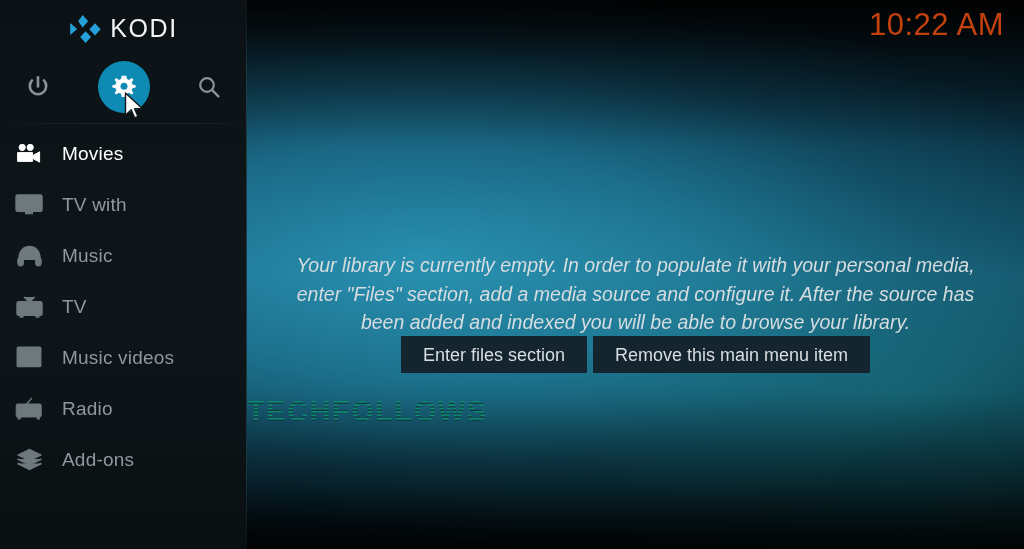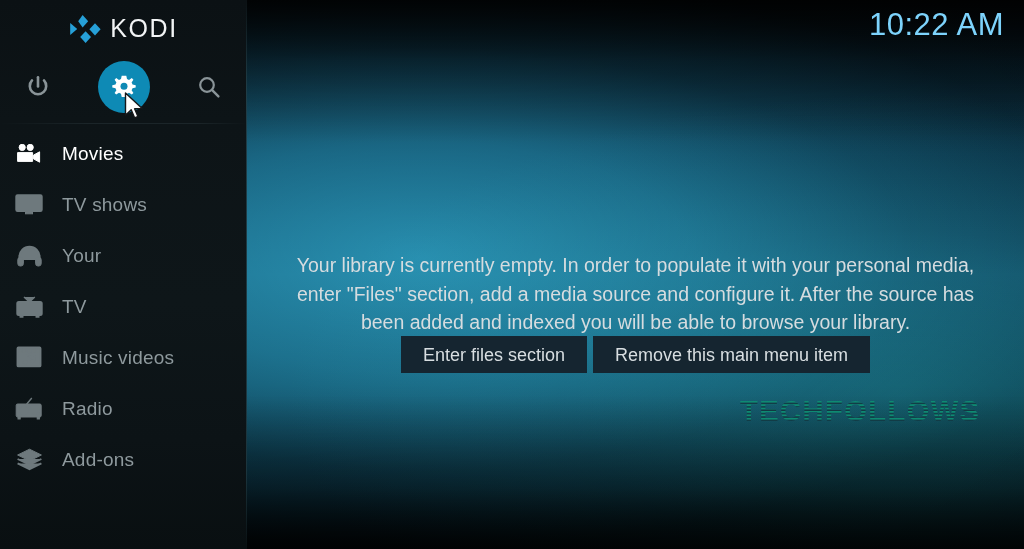--- a/index.html
+++ b/index.html
@@ -115,37 +115,38 @@
     letter-spacing:0.2px;
     white-space:nowrap;
   }
   .menu-item.active .mi-label{ color:#ffffff; }
   .menu-item.active .mi-icon svg *{ fill:#ffffff; stroke:#ffffff; }
   .mi-icon svg *{ fill:#6e797d; stroke:#6e797d; }
 
   
   .clock{
     position:absolute; right:20px; top:6px;
-    font-size:31px; color:#7dd3fc;
+    font-size:31px; color:#c2410c;
     letter-spacing:0.5px; line-height:1.2;
     z-index:6;
   }
 
   
   .content{
     position:absolute; left:247px; top:0;
     width:777px; height:549px;
     z-index:4;
   }
   .empty-msg{
     position:absolute; left:0; right:0; top:251px;
     padding:0 26px;
     text-align:center;
     font-size:19.5px; line-height:28.5px;
     color:#d6dcdf;
+    font-style:italic;
   }
   .btn-row{
     position:absolute; left:0; right:0; top:336px;
     display:flex; justify-content:center; gap:6px;
   }
   .kbtn{
     background:#152530;
     color:#d8dee1;
     border:none;
     font-family:"Liberation Sans", sans-serif;
@@ -153,22 +154,21 @@
     padding:0 22px;
     height:37px;
     display:flex; align-items:center; justify-content:center;
     cursor:pointer;
     white-space:nowrap;
   }
 
   
   .watermark{
     position:absolute; left:0; right:0; top:394px;
-    text-align:right;
-    padding-right:16px;
+    text-align:left;
   }
   .wm-svg{ display:inline-block; }
 
   
   .cursor{
     position:absolute; left:124px; top:92px;
     z-index:30; pointer-events:none;
   }
 </style>
 </head>
@@ -256,32 +256,32 @@
         <span class="mi-label">Movies</span>
       </div>
 
       <div class="menu-item">
         <span class="mi-icon">
           <svg width="28" height="21" viewBox="0 0 28 21">
             <rect x="1.2" y="1.2" width="25.6" height="16.0" rx="1.4" fill="none" stroke-width="1.8"></rect>
             <rect x="10.5" y="18.0" width="7.0" height="1.8" stroke="none"></rect>
           </svg>
         </span>
-        <span class="mi-label">TV shows</span>
+        <span class="mi-label">TV with</span>
       </div>
 
       <div class="menu-item">
         <span class="mi-icon">
           <svg width="25" height="22" viewBox="0 0 25 22">
             <path d="M2.6 15.0 V11.8 A9.9 9.9 0 0 1 22.4 11.8 V15.0" fill="none" stroke-width="2.4"></path>
             <rect x="0.8" y="12.4" width="5.6" height="8.6" rx="2.4" stroke="none"></rect>
             <rect x="18.6" y="12.4" width="5.6" height="8.6" rx="2.4" stroke="none"></rect>
           </svg>
         </span>
-        <span class="mi-label">Your</span>
+        <span class="mi-label">Music</span>
       </div>
 
       <div class="menu-item">
         <span class="mi-icon">
           <svg width="27" height="22" viewBox="0 0 27 22">
             <path d="M8.0 1.0 L13.4 6.0 L18.8 1.0" fill="none" stroke-width="1.5"></path>
             <rect x="1.2" y="6.0" width="24.6" height="13.2" rx="1.6" fill="none" stroke-width="1.8"></rect>
             <rect x="4.0" y="19.6" width="3.0" height="1.6" stroke="none"></rect>
             <rect x="20.0" y="19.6" width="3.0" height="1.6" stroke="none"></rect>
           </svg>

